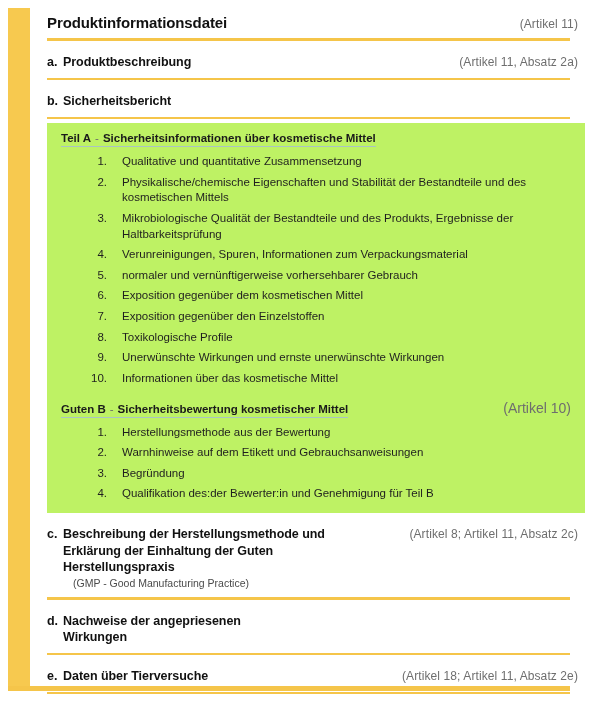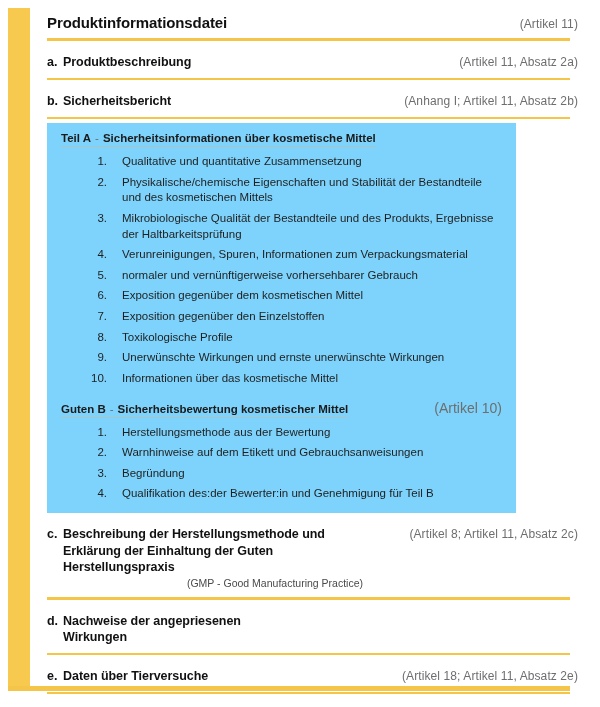--- a/index.html
+++ b/index.html
@@ -106,29 +106,28 @@
   }
   .section-title {
     flex: 0 1 auto;
     line-height: 1.32;
   }
   .section-sub {
     font-size: 10.5px;
     font-weight: normal;
     color: #4a4a4a;
     margin-top: 1px;
-    margin-left: 16px;
+    margin-left: 26px;
     line-height: 1.3;
-    text-align: right;
   }
 
   
   .panel {
-    width: 469px;
-    background: #7dd3fc;
+    width: 538px;
+    background: #bef264;
     margin-top: 4px;
     padding: 9px 0 11px 0;
     box-sizing: border-box;
   }
 
   .teil-block { padding: 0 14px 0 14px; }
   .teil-block + .teil-block { margin-top: 13px; }
 
   .teil-head-row {
     display: flex;
@@ -211,21 +210,20 @@
       </div>
       <div class="ref">(Artikel 11, Absatz 2a)</div>
     </div>
     <div class="rule thin"></div>
 
     <div class="row section-row">
       <div class="section-head">
         <span class="section-letter">b.</span>
         <span class="section-title">Sicherheitsbericht</span>
       </div>
-      <div class="ref">(Anhang I; Artikel 11, Absatz 2b)</div>
     </div>
     <div class="rule thin"></div>
 
     <div class="panel">
 
       <div class="teil-block">
         <div class="teil-head-row">
           <div class="teil-head">
             <span>Teil A</span><span class="dash">-</span><span>Sicherheitsinformationen über kosmetische Mittel</span>
           </div>

